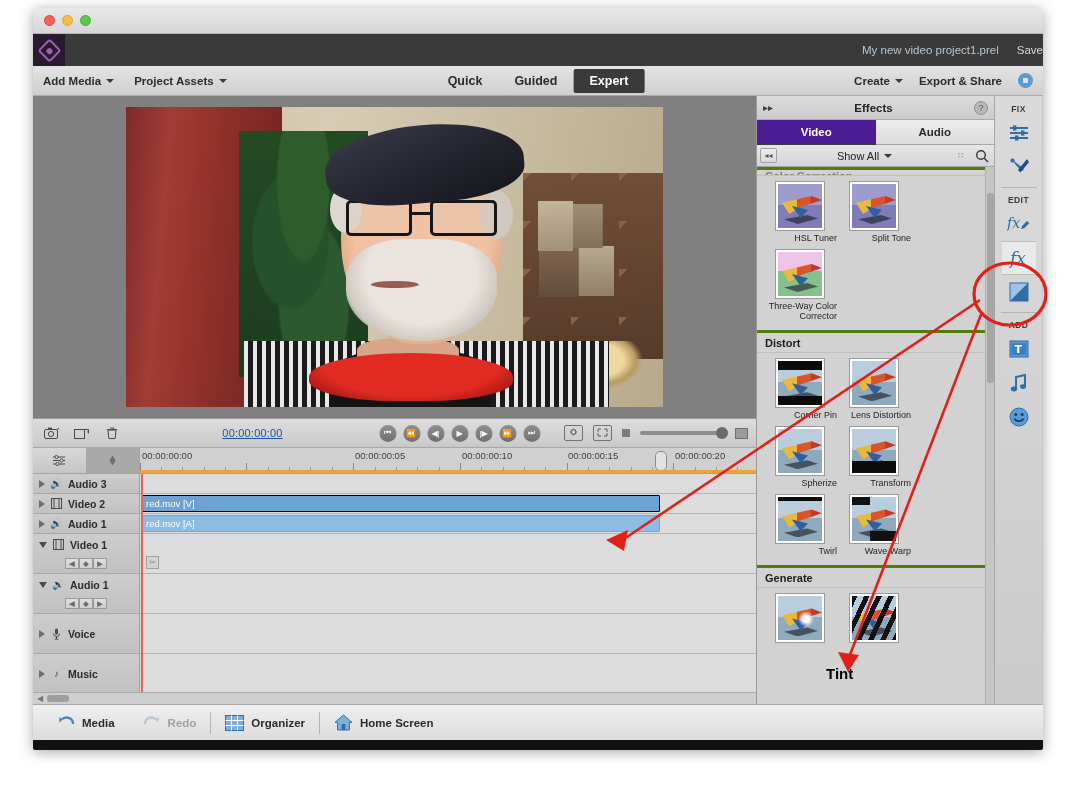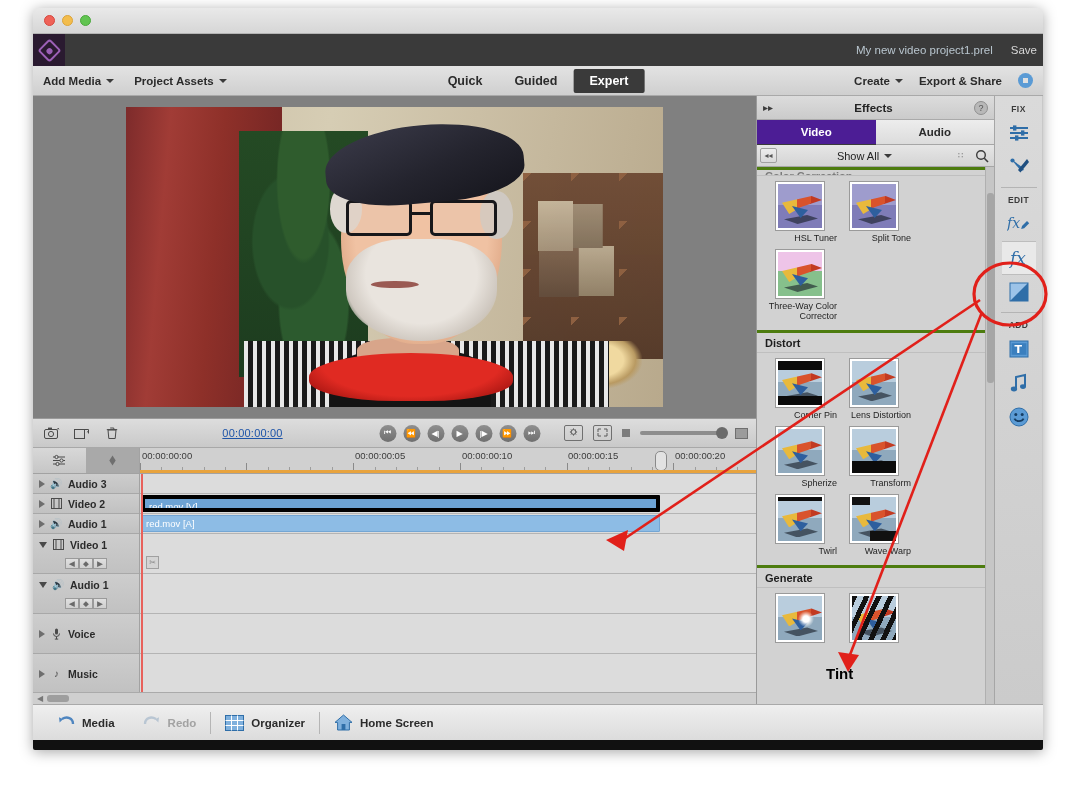--- a/index.html
+++ b/index.html
@@ -32,21 +32,21 @@
   }
   .app-logo {
     width:32px; height:32px; background:#2a1a30;
     display:flex; align-items:center; justify-content:center;
   }
   .app-logo .glyph {
     width:17px; height:17px; border:2px solid #9b5fb5; border-radius:3px;
     transform:rotate(45deg); display:flex;align-items:center;justify-content:center;
   }
   .app-logo .glyph::after{content:"";width:6px;height:6px;border-radius:50%;background:#9b5fb5;}
-  .topbar-right { margin-left:auto; display:flex; align-items:center; gap:18px; padding-right:6px; }
+  .topbar-right { margin-left:auto; display:flex; align-items:center; gap:18px; padding-right:0; }
   .proj-name { color:#b9c6cf; font-size:11.5px; }
   .save-btn { color:#d8d8d8; font-size:11.5px; }
 
   
   .menubar {
     height:30px; background:linear-gradient(#e3e3e3,#cfcfcf);
     border-bottom:1px solid #a9a9a9;
     display:flex; align-items:center; position:relative;
   }
   .menu-left { display:flex; gap:20px; padding-left:10px; }
@@ -169,21 +169,21 @@
   .tri { width:0;height:0;border-top:4px solid transparent;border-bottom:4px solid transparent;border-left:6px solid #6e6e6e;}
   .tri.down { border-left:4px solid transparent;border-right:4px solid transparent;border-top:6px solid #4a4a4a;border-bottom:none;}
   .ticon { width:13px; height:13px; display:flex;align-items:center;justify-content:center;color:#4b4b4b;font-size:10px;}
   .minibtns { display:flex; gap:0; margin-left:26px; margin-top:2px; flex-basis:100%;}
   .mb { width:14px;height:11px;border:1px solid #9a9a9a;background:linear-gradient(#e0e0e0,#cfcfcf);
         display:flex;align-items:center;justify-content:center;font-size:7px;color:#6a6a6a;}
   .track-area { flex:1; position:relative; background:#dcdcdc;}
   .trow { border-bottom:1px solid #b4b4b4; position:relative; background:#dcdcdc;}
   .clip { position:absolute; left:1px; top:1px; bottom:1px; border-radius:1px;
           font-size:9.5px; color:#ffffff; padding:2px 4px; overflow:hidden; white-space:nowrap;}
-  .clip.v { background:#6da3d4; border:4px solid #000000;}
+  .clip.v { background:#6da3d4; border:1px solid #000000;}
   .clip.a { background:#8dbce5; border:1px solid #74a6d4;}
   .playhead { position:absolute; top:0; bottom:0; width:2px; background:#e8615b;}
   .fxmark{position:absolute;width:13px;height:13px;border:1px solid #a0a0a0;background:#d4d4d4;
           display:flex;align-items:center;justify-content:center;font-size:8px;color:#8a8a8a;}
 
   .tl-scroll { height:12px; background:#cfcfcf; border-top:1px solid #aaa; display:flex; align-items:center; padding:0 4px;}
   .tl-thumb { width:22px;height:7px;background:#9e9e9e;border-radius:3px; margin-left:4px;}
 
   
   .right-col { width:285px; display:flex; background:#cfcfcf;}

